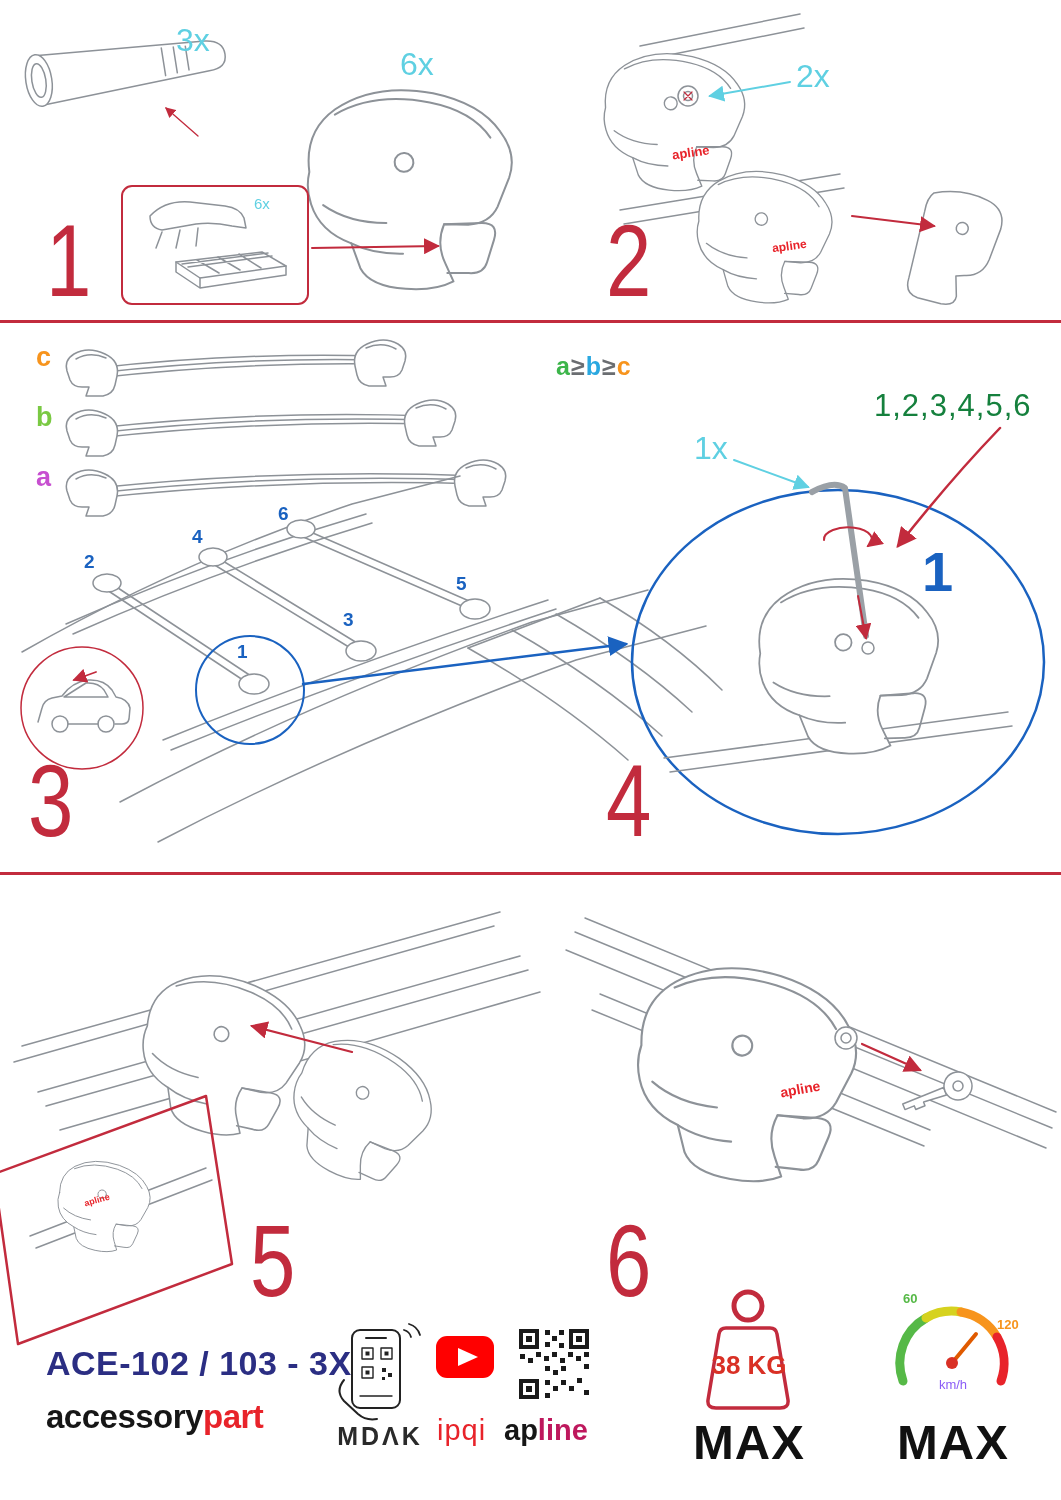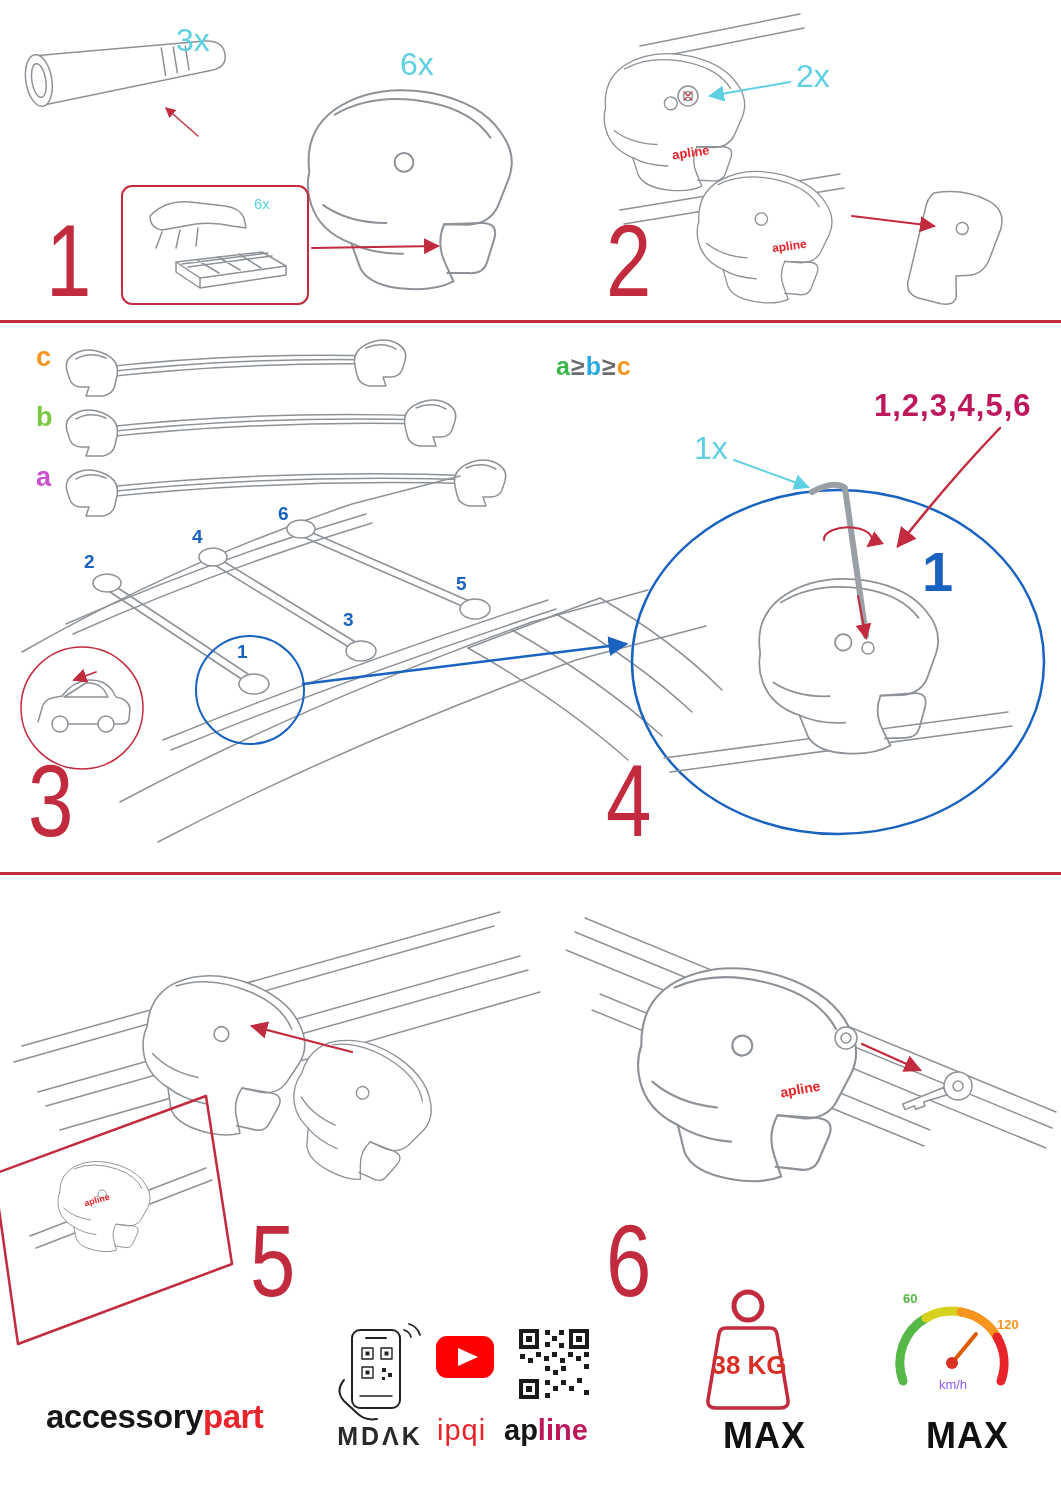--- a/index.html
+++ b/index.html
@@ -6,32 +6,32 @@
   body{background:#e9e9e9;font-family:"Liberation Sans",sans-serif}
   .page{position:relative;width:1061px;height:1500px;background:#ffffff;margin:0 auto;overflow:hidden}
   .abs{position:absolute}
   .qty{position:absolute;color:#5fd0e2;font-size:32px;font-weight:400;line-height:1}
   .qty-sm{position:absolute;color:#5fd0e2;font-size:15px;font-weight:400;line-height:1}
   .stepnum{position:absolute;color:#c22b3d;font-size:102px;font-weight:400;line-height:1;transform:scaleX(.8);transform-origin:left top}
   .divider{position:absolute;left:0;width:100%;height:3px;background:#c22b3d}
   .poslabel{position:absolute;color:#1a62c0;font-size:19px;font-weight:700;line-height:1}
   .sizelabel{position:absolute;font-size:27px;font-weight:700;line-height:1}
   .formula{position:absolute;font-size:25px;font-weight:700;letter-spacing:1px;line-height:1}
-  .seq{position:absolute;color:#be185d;font-size:31px;font-weight:700;letter-spacing:1px;line-height:1}
+  .seq{position:absolute;color:#15803d;font-size:31px;font-weight:400;letter-spacing:1px;line-height:1}
   .big1{position:absolute;color:#1a62c0;font-size:56px;font-weight:700;line-height:1}
   .aplinetag{position:absolute;color:#e8232a;font-weight:700;line-height:1}
   .model{position:absolute;color:#2b2e83;font-size:34px;font-weight:700;letter-spacing:.5px;line-height:1}
   .brandline{position:absolute;font-size:33px;font-weight:700;letter-spacing:-.5px;color:#161616;line-height:1}
   .brandline .red{color:#e8232a}
   .mdak{position:absolute;font-size:25px;color:#2a2a2a;letter-spacing:3px;font-weight:700;line-height:1}
   .ipqi{position:absolute;font-size:29px;color:#e8232a;font-weight:500;letter-spacing:1px;line-height:1}
   .apline-foot{position:absolute;font-size:29px;font-weight:700;color:#161616;line-height:1}
   .apline-foot .red{color:#be185d}
   .kg{position:absolute;color:#d93025;font-size:26px;font-weight:600;text-align:center;line-height:1}
-  .max{position:absolute;color:#111;font-size:36px;font-weight:600;text-align:right;letter-spacing:1px;line-height:1}
+  .max{position:absolute;color:#111;font-size:49px;font-weight:600;text-align:center;letter-spacing:1px;line-height:1}
   .g60{position:absolute;color:#56b947;font-size:13px;font-weight:700;line-height:1}
   .g120{position:absolute;color:#f7941d;font-size:13px;font-weight:700;line-height:1}
   .kmh{position:absolute;color:#8b5cf6;font-size:13px;text-align:center;line-height:1}
 </style>
 </head>
 <body>
 
 <div class="page">
 
   <svg class="abs" style="left:0;top:0" width="1061" height="1500" viewBox="0 0 1061 1500" fill="none" stroke="#8d9298" stroke-width="1.5" stroke-linecap="round" stroke-linejoin="round">
@@ -313,20 +313,21 @@
   <div class="seq" style="left:874px;top:390px">1,2,3,4,5,6</div>
   <div class="qty" style="left:694px;top:432px">1x</div>
   <div class="big1" style="left:922px;top:544px">1</div>
   <div class="stepnum" style="left:606px;top:750px">4</div>
 
   <div class="aplinetag" style="left:84px;top:1196px;font-size:9px;transform:rotate(-16deg)">apline</div>
   <div class="stepnum" style="left:250px;top:1210px">5</div>
   <div class="aplinetag" style="left:780px;top:1082px;font-size:14px;transform:rotate(-10deg)">apline</div>
   <div class="stepnum" style="left:606px;top:1210px">6</div>
 
+  <div class="model" style="left:46px;top:1346px">ACE-102 / 103 - 3X</div>
   <div class="brandline" style="left:46px;top:1400px">
     <span>accessory</span><span class="red">part</span>
   </div>
   <div class="mdak" style="left:330px;top:1424px;width:100px;text-align:center">MDΛK</div>
   <div class="ipqi" style="left:437px;top:1416px">ipqi</div>
   <div class="apline-foot" style="left:504px;top:1416px">
     <span>ap</span><span class="red">line</span>
   </div>
   <div class="kg" style="left:694px;top:1352px;width:110px">38 KG</div>
   <div class="max" style="left:692px;top:1418px;width:114px">MAX</div>

